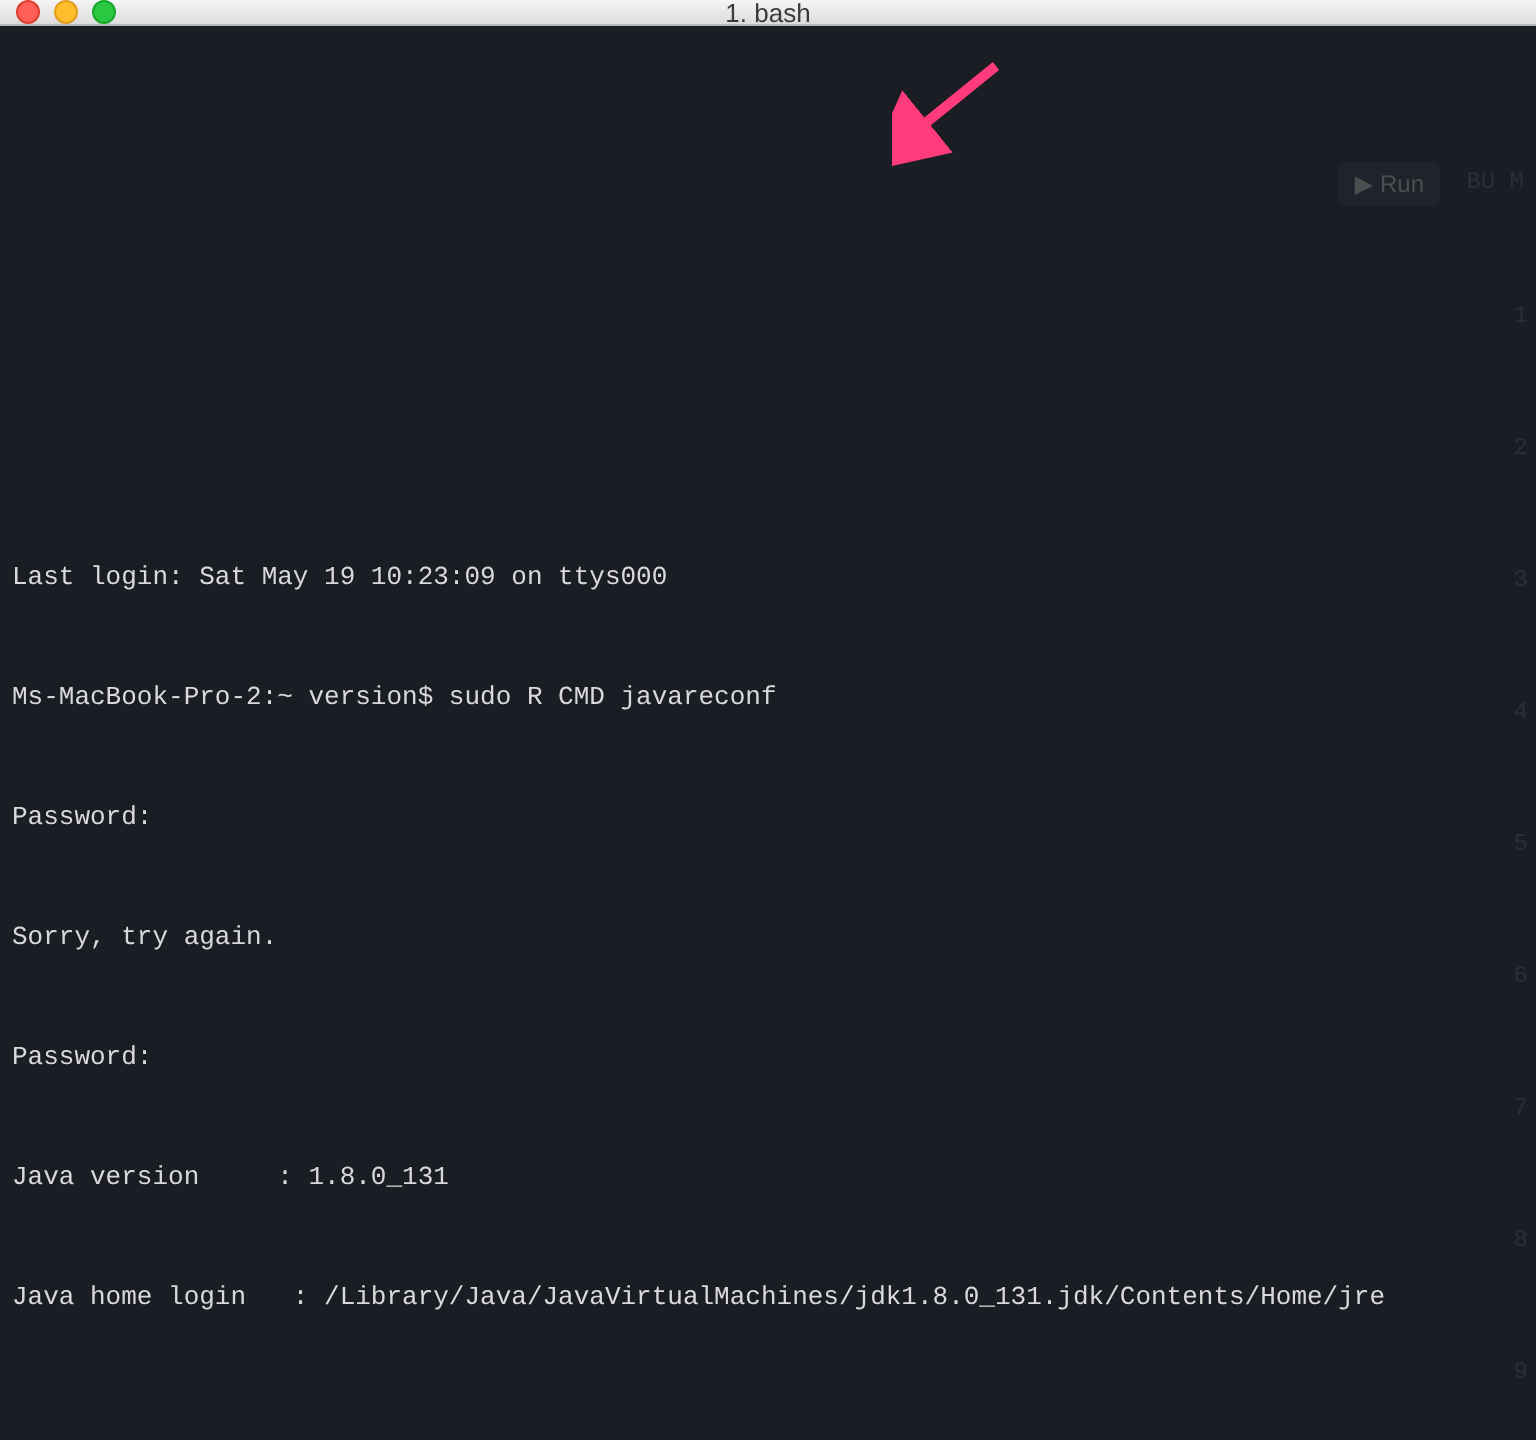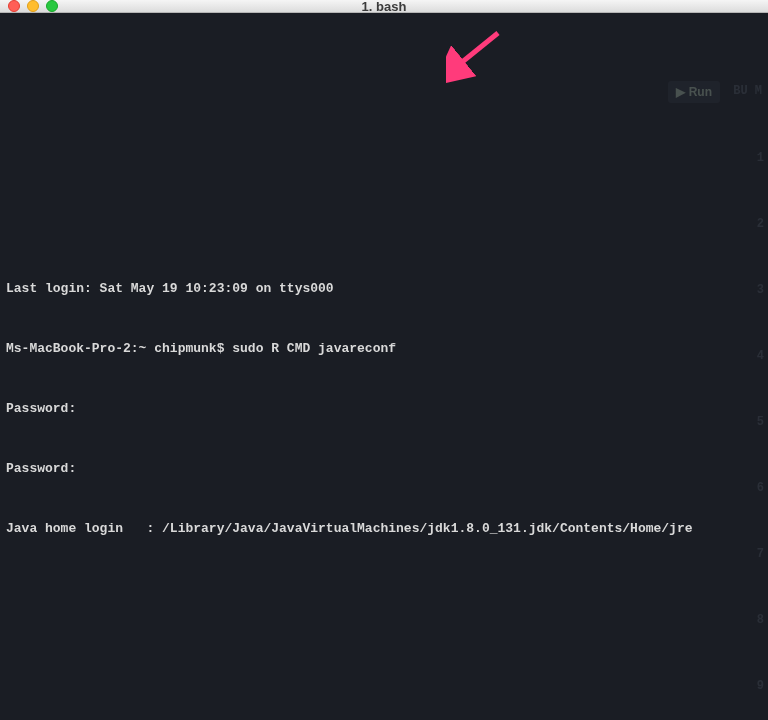--- a/index.html
+++ b/index.html
@@ -10,21 +10,20 @@
     font-family: Menlo, Consolas, "Courier New", monospace;
     background: #1a1d24;
   }
   .window {
     width: 768px;
     height: 720px;
     background: #1a1d24;
     display: flex;
     flex-direction: column;
     position: relative;
-    font-weight: bold;
   }
   .titlebar {
     height: 22px;
     background: linear-gradient(#f5f5f5, #dcdcdc);
     border-bottom: 1px solid #b5b5b5;
     display: flex;
     align-items: center;
     padding: 0 8px;
     position: relative;
   }
@@ -133,23 +132,25 @@
       <defs>
         <marker id="ah" markerWidth="8" markerHeight="8" refX="2" refY="4" orient="auto">
           <path d="M0,0 L8,4 L0,8 Z" fill="#ff3b7b"></path>
         </marker>
       </defs>
       <line x1="52" y1="6" x2="10" y2="40" stroke="#ff3b7b" stroke-width="5" marker-end="url(#ah)"></line>
     </svg>
 
     
     <div class="line">Last login: Sat May 19 10:23:09 on ttys000</div>
-    <div class="line">Ms-MacBook-Pro-2:~ chipmunk$ sudo R CMD javareconf</div>
+    <div class="line">Ms-MacBook-Pro-2:~ version$ sudo R CMD javareconf</div>
     <div class="line">Password:</div>
+    <div class="line">Sorry, try again.</div>
     <div class="line">Password:</div>
+    <div class="line">Java version     : 1.8.0_131</div>
     <div class="line">Java home login   : /Library/Java/JavaVirtualMachines/jdk1.8.0_131.jdk/Contents/Home/jre</div>
     
     
     
     
     
     
     
     
     

